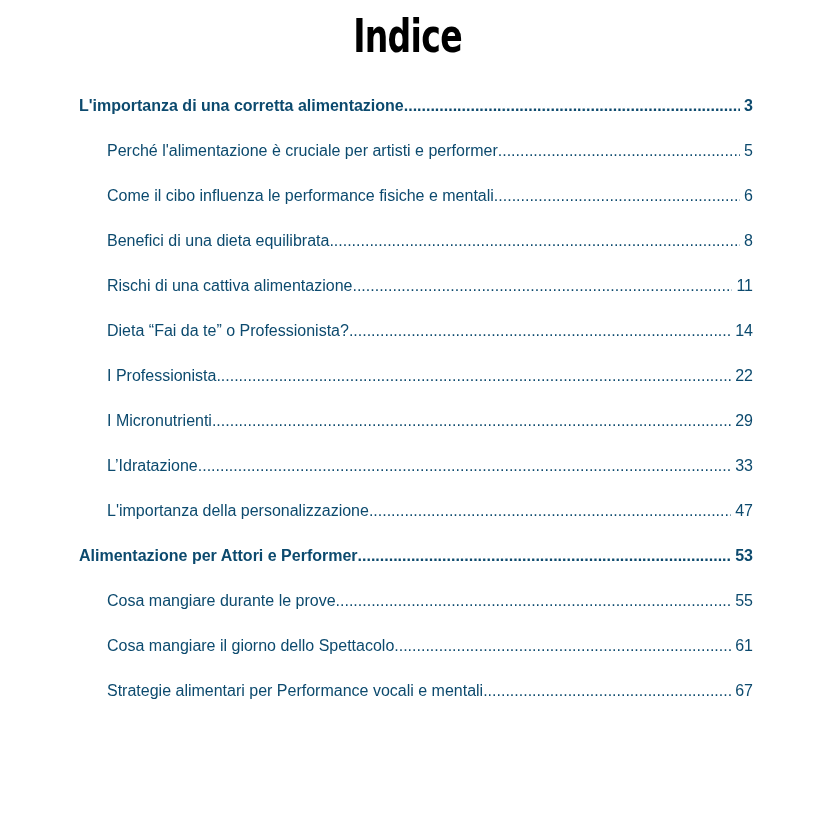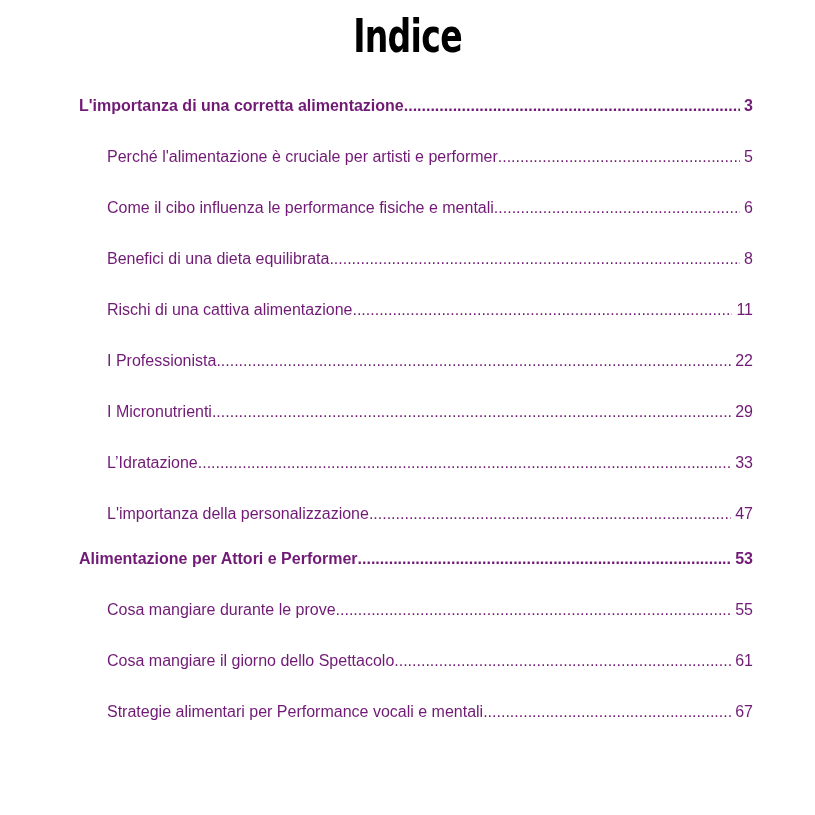--- a/index.html
+++ b/index.html
@@ -40,28 +40,27 @@
     top: 96px;
     left: 79px;
     width: 674px;
   }
   .toc-row {
     display: flex;
     align-items: baseline;
     height: 45px;
     font-size: 16px;
     line-height: 20px;
-    color: #701a75;
+    color: #0c4a6e;
   }
   .toc-row.lvl1 {
     font-weight: bold;
   }
   .toc-row.lvl2 {
     padding-left: 28px;
-    margin-top: 6px;
   }
   .toc-label {
     white-space: nowrap;
     flex: 0 0 auto;
   }
   .toc-dots {
     flex: 1 1 auto;
     overflow: hidden;
     white-space: nowrap;
     min-width: 0;
@@ -108,20 +107,25 @@
       <span class="toc-dots"></span>
       <span class="toc-page">8</span>
     </div>
 
     <div class="toc-row lvl2">
       <span class="toc-label">Rischi di una cattiva alimentazione</span>
       <span class="toc-dots"></span>
       <span class="toc-page">11</span>
     </div>
 
+    <div class="toc-row lvl2">
+      <span class="toc-label">Dieta “Fai da te” o Professionista?</span>
+      <span class="toc-dots"></span>
+      <span class="toc-page">14</span>
+    </div>
 
 
     <div class="toc-row lvl2">
       <span class="toc-label">I Professionista</span>
       <span class="toc-dots"></span>
       <span class="toc-page">22</span>
     </div>
 
     <div class="toc-row lvl2">
       <span class="toc-label">I Micronutrienti</span>

